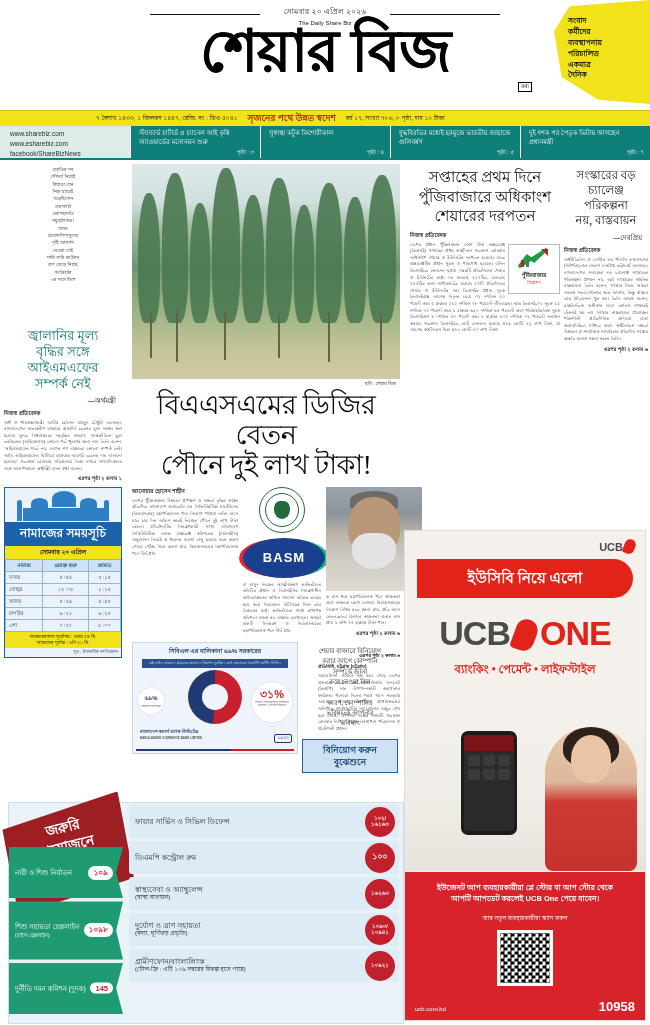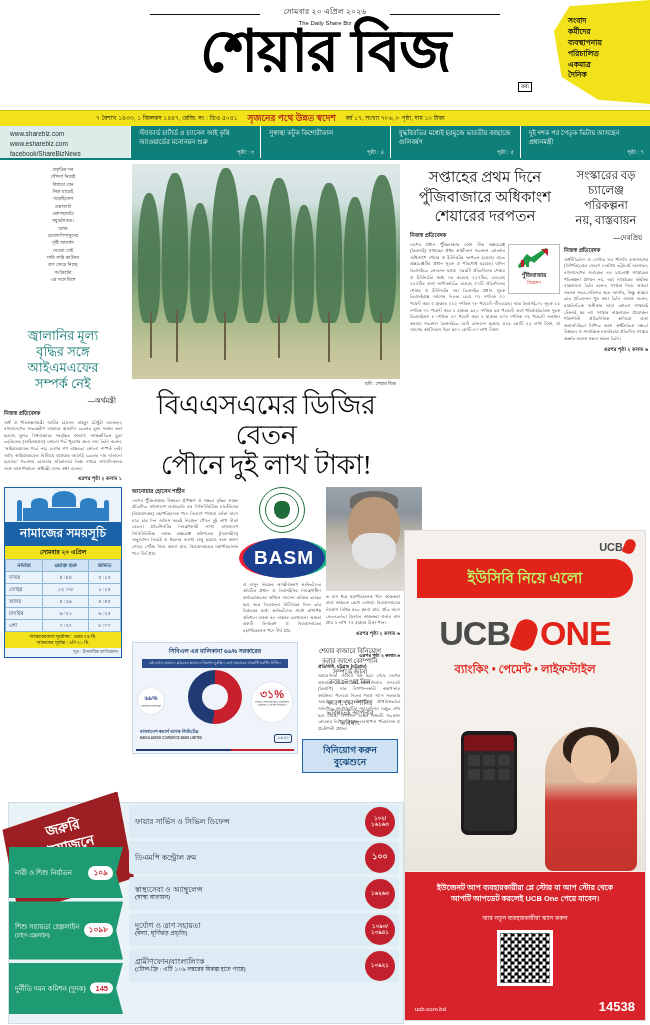--- a/index.html
+++ b/index.html
@@ -262,21 +262,21 @@
   .ucb {
     position: absolute; right: 4px; top: 530px; width: 242px; height: 491px;
     background: #f4f1ec; border: 1px solid #ddd; overflow: hidden;
   }
   .ucb-logo { position: absolute; right: 10px; top: 8px; font-size: 11px; font-weight: bold; color: #4b4b4b; }
   .ucb-logo .pill {
     display:inline-block; width: 11px; height: 15px; background: #e2231a;
     border-radius: 6px 6px 6px 2px; transform: rotate(22deg); vertical-align: -3px; margin-left: 1px;
   }
   .ucb-ribbon {
-    margin: 28px 12px 0; background: #e2231a; color: #bef264; text-align: center;
+    margin: 28px 12px 0; background: #e2231a; color: #ffffff; text-align: center;
     font-size: 15px; font-weight: bold; padding: 7px 4px; border-radius: 0 22px 22px 0;
     font-family:"Liberation Serif", serif;
   }
   .ucb-brand {
     text-align: center; margin-top: 16px; font-size: 34px; font-weight: bold;
     color: #4b4b4b; letter-spacing: -1px;
   }
   .ucb-brand .one { color: #e2231a; }
   .ucb-brand .cap {
     display:inline-block; width: 22px; height: 32px; background: #e2231a;
@@ -332,21 +332,21 @@
   }
   .seal {
     width: 46px; height: 46px; border-radius: 50%; border: 1.5px solid #1f6b3a;
     margin: 2px auto 0; position: relative; background: #fff;
   }
   .seal::after{ content:""; position:absolute; inset: 5px; border-radius:50%; border:1px solid #1f6b3a; }
   .seal .mapd { position:absolute; left:50%; top:50%; transform:translate(-50%,-50%);
                 width:16px; height:18px; background:#1f6b3a; border-radius:40% 40% 50% 50%; }
   .basm {
     width: 82px; height: 40px; margin: 5px auto 0; border-radius: 50%;
-    background: #1b3f8f; color: #fff; text-align: center; font-size: 19px; font-weight: bold;
+    background: #1b3f8f; color: #fff; text-align: center; font-size: 13px; font-weight: bold;
     line-height: 40px; letter-spacing: 1px; position: relative;
     box-shadow: -5px 0 0 -1px #e23, 5px 0 0 -1px #2b8;
   }
   .portrait {
     width: 96px; height: 104px; margin-top: 2px;
     background: linear-gradient(180deg,#9aa3ab 0%, #8c949c 26%, #b9b2a6 44%, #cfcac2 68%, #dedad4 100%);
     position: relative; overflow:hidden;
   }
   .portrait .head {
     position:absolute; left: 22px; top: 10px; width: 52px; height: 58px;
@@ -742,18 +742,18 @@
 
     <div class="ucb-footer">
       <div class="ucb-f1">
         <span>ইউজেনট আপ ব্যবহারকারীরা প্লে স্টোর বা আপ স্টোর থেকে</span><br>
         <span>আপটি আপডেট করলেই UCB One পেয়ে যাবেন।</span>
       </div>
       <div class="ucb-f2">আর নতুন ব্যবহারকারীরা স্ক্যান করুন</div>
       <div class="qr"></div>
       <div class="ucb-f3">ucb.com.bd</div>
       <div class="ucb-f4">
-        <span>14538</span>
+        <span>10958</span>
       </div>
     </div>
   </div>
 
 </div>
 
 </body></html>

